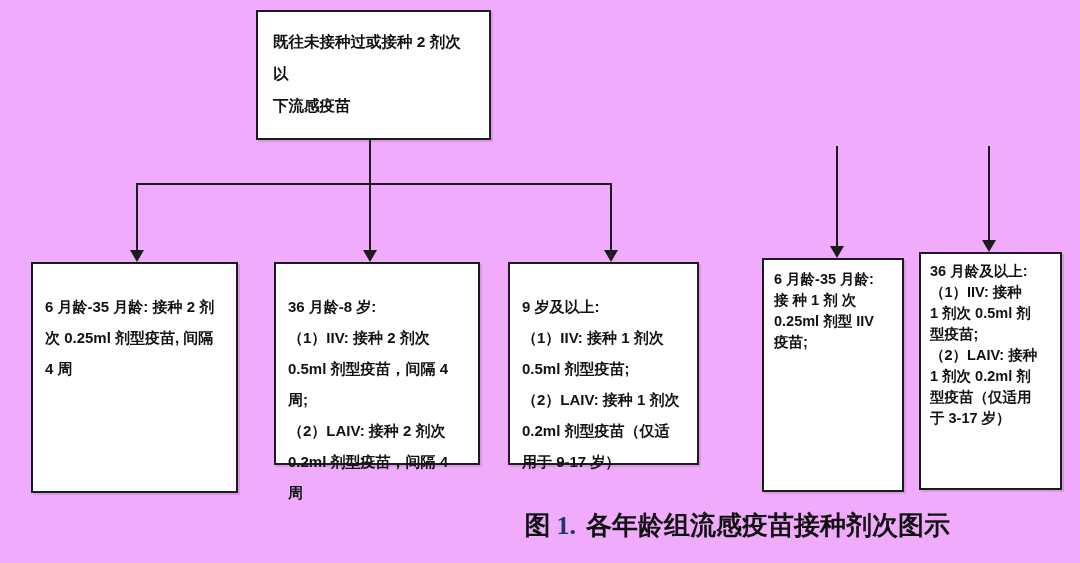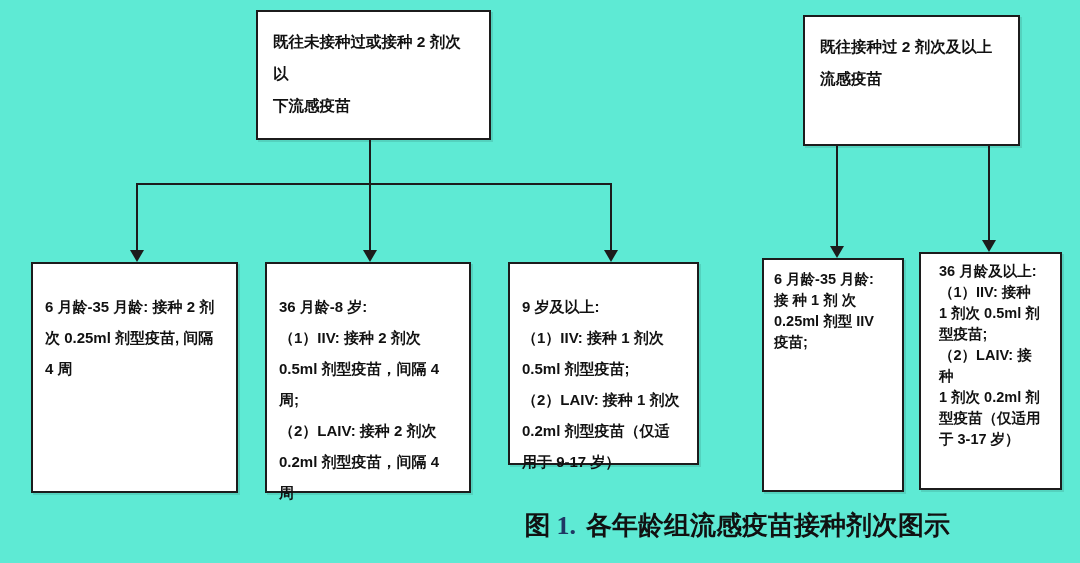--- a/index.html
+++ b/index.html
@@ -4,21 +4,21 @@
 <style>
   html, body {
     margin: 0;
     padding: 0;
     background: #ffffff;
   }
   .canvas {
     position: relative;
     width: 1080px;
     height: 563px;
-    background: #5eead4;
+    background: #f0abfc;
     overflow: hidden;
     font-family: "Liberation Sans", "DejaVu Sans", sans-serif;
   }
   .node {
     position: absolute;
     box-sizing: border-box;
     border: 2px solid #1c1c1c;
     background: #ffffff;
     color: #111111;
     font-weight: bold;
@@ -70,61 +70,59 @@
   }
 </style>
 </head>
 <body>
 
 <div class="canvas">
 
   <div class="node node-root" style="left:256px; top:10px; width:235px; height:130px;">既往未接种过或接种 2 剂次以
 下流感疫苗</div>
 
-  <div class="node node-root" style="left:803px; top:15px; width:217px; height:131px;">既往接种过 2 剂次及以上
-流感疫苗</div>
 
   <div class="line" style="left:369px; top:140px; width:2px; height:110px;"></div>
   <div class="line" style="left:136px; top:183px; width:476px; height:2px;"></div>
   <div class="line" style="left:136px; top:183px; width:2px; height:67px;"></div>
   <div class="line" style="left:610px; top:183px; width:2px; height:67px;"></div>
   <div class="arrow" style="left:130px; top:250px;"></div>
   <div class="arrow" style="left:363px; top:250px;"></div>
   <div class="arrow" style="left:604px; top:250px;"></div>
 
   <div class="line" style="left:836px; top:146px; width:2px; height:100px;"></div>
   <div class="line" style="left:988px; top:146px; width:2px; height:94px;"></div>
   <div class="arrow" style="left:830px; top:246px;"></div>
   <div class="arrow" style="left:982px; top:240px;"></div>
 
   <div class="node node-a" style="left:31px; top:262px; width:207px; height:231px;">6 月龄-35 月龄: 接种 2 剂
 次 0.25ml 剂型疫苗, 间隔
 4 周</div>
 
-  <div class="node node-a" style="left:265px; top:262px; width:206px; height:231px;">36 月龄-8 岁:
+  <div class="node node-a" style="left:274px; top:262px; width:206px; height:203px;">36 月龄-8 岁:
 （1）IIV: 接种 2 剂次
 0.5ml 剂型疫苗，间隔 4
 周;
 （2）LAIV: 接种 2 剂次
 0.2ml 剂型疫苗，间隔 4
 周</div>
 
   <div class="node node-a" style="left:508px; top:262px; width:191px; height:203px;">9 岁及以上:
 （1）IIV: 接种 1 剂次
 0.5ml 剂型疫苗;
 （2）LAIV: 接种 1 剂次
 0.2ml 剂型疫苗（仅适
 用于 9-17 岁）</div>
 
   <div class="node node-b" style="left:762px; top:258px; width:142px; height:234px; padding:9px 10px;">6 月龄-35 月龄:
 接 种  1  剂 次
 0.25ml 剂型 IIV
 疫苗;</div>
 
-  <div class="node node-b" style="left:919px; top:252px; width:143px; height:238px; padding:7px 18px;">36 月龄及以上:
+  <div class="node node-b" style="left:919px; top:252px; width:143px; height:238px; padding:7px 9px;">36 月龄及以上:
 （1）IIV: 接种
 1 剂次 0.5ml 剂
 型疫苗;
 （2）LAIV: 接种
 1 剂次 0.2ml 剂
 型疫苗（仅适用
 于 3-17 岁）</div>
 
   <div class="caption">
     <span class="fig-label">图</span><span class="fig-num">1.</span><span>各年龄组流感疫苗接种剂次图示</span>

